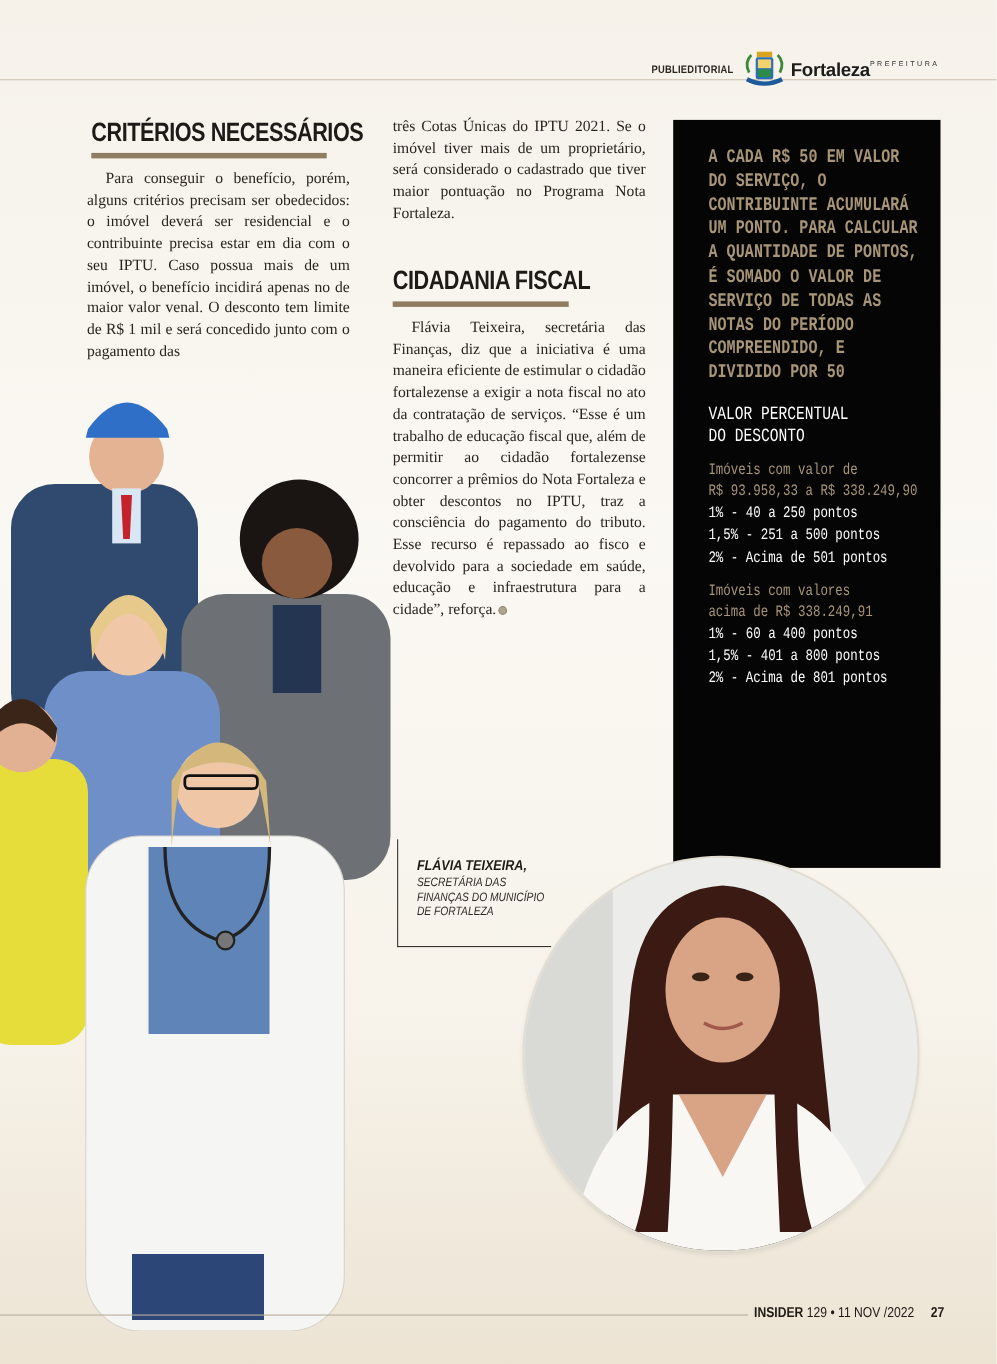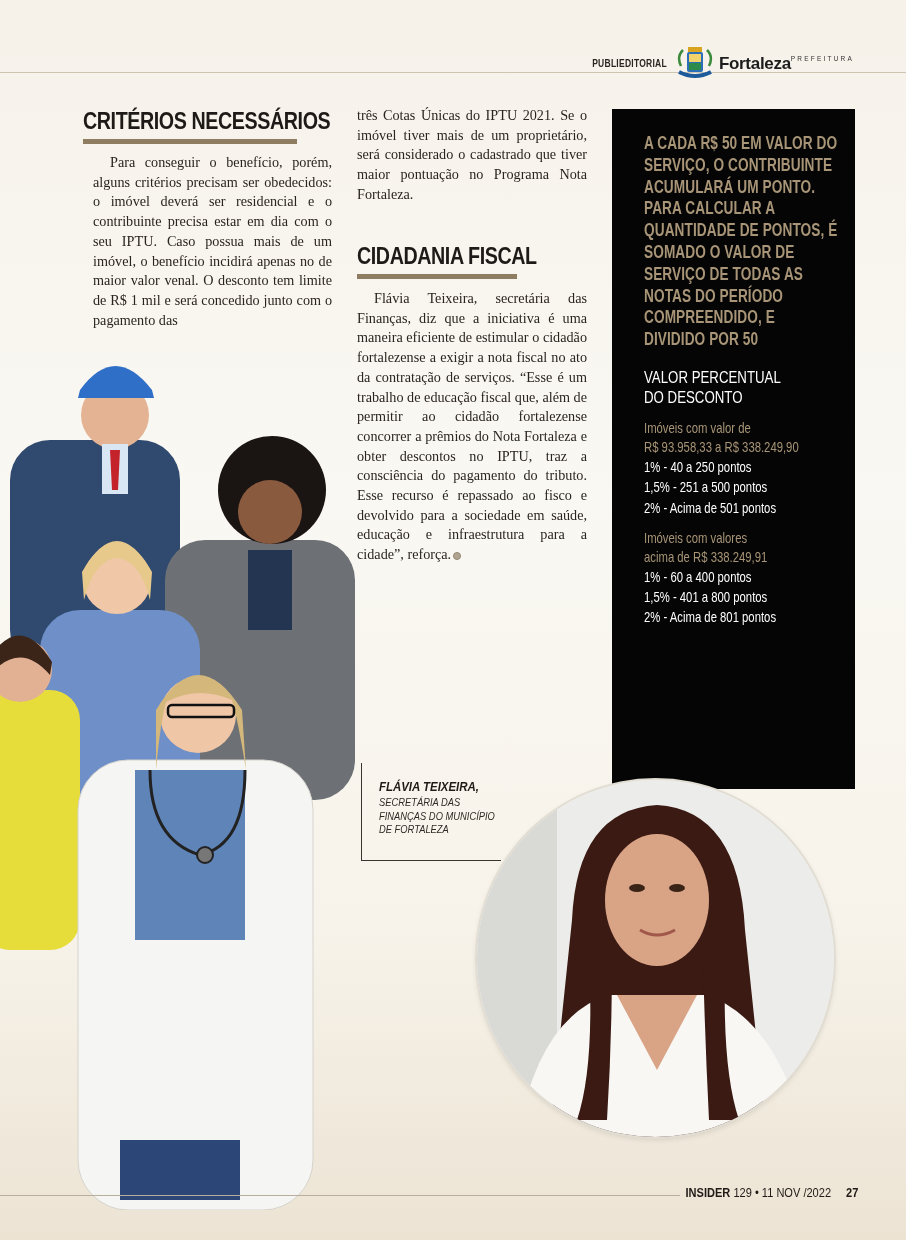--- a/index.html
+++ b/index.html
@@ -19,21 +19,21 @@
   .brand-name { font-family: "Liberation Sans", sans-serif; font-weight: bold; font-size: 17px; color: #1c1c1c; letter-spacing: -0.3px; }
   .brand-sub { font-family: "Liberation Sans", sans-serif; font-size: 6.5px; letter-spacing: 2.2px; color: #333; text-align: right; margin-top: 1px; }
 
   .h2 { font-family: "Liberation Sans", sans-serif; font-weight: bold; font-size: 24px; color: #1e1a17; letter-spacing: -0.5px; transform: scaleX(.82); transform-origin: left center; white-space: nowrap; position: absolute; }
   .h-rule { position: absolute; height: 5px; background: #8f7d62; }
 
   .body-text { position: absolute; font-size: 14.2px; line-height: 19.7px; text-align: justify; color: #2a2420; hyphens: manual; }
   .body-text p { text-indent: 17px; }
   .endmark { display: inline-block; width: 8px; height: 8px; border-radius: 50%; background: #b0a493; vertical-align: middle; margin-left: 2px; border: 1px solid #948772; }
 
-  .sidebar { position: absolute; left: 612px; top: 109px; width: 243px; height: 680px; background: #050505; padding: 24px 18px 0 32px; font-family: Liberation Sans, sans-serif; }
+  .sidebar { position: absolute; left: 612px; top: 109px; width: 243px; height: 680px; background: #050505; padding: 24px 18px 0 32px; font-family: Liberation Mono, monospace; }
   .side-lead { color: #a89577; font-weight: bold; font-size: 17.5px; line-height: 21.8px; text-transform: uppercase; transform: scaleX(.78); transform-origin: left top; width: 250px; letter-spacing: .1px; }
   .side-title { color: #ffffff; font-size: 17px; line-height: 20px; margin-top: 17px; transform: scaleX(.78); transform-origin: left top; width: 250px; }
   .group { margin-top: 11px; }
   .group-head { color: #a89577; font-size: 14.5px; line-height: 19px; transform: scaleX(.78); transform-origin: left top; width: 260px; }
   .tier { color: #ffffff; font-size: 14.5px; line-height: 20.3px; transform: scaleX(.78); transform-origin: left top; width: 260px; }
 
   .caption { position: absolute; left: 361px; top: 763px; width: 140px; height: 98px; border-left: 1px solid #3a3430; border-bottom: 1px solid #3a3430; padding: 16px 0 0 17px; font-family: "Liberation Sans", sans-serif; font-style: italic; }
   .cap-name { font-weight: bold; font-size: 13px; color: #1f1a16; transform: scaleX(.88); transform-origin: left top; white-space: nowrap; }
   .cap-role { font-size: 11px; line-height: 13.5px; color: #2f2924; transform: scaleX(.85); transform-origin: left top; width: 160px; margin-top: 2px; }
 
@@ -63,21 +63,21 @@
     <path d="M4 28 Q20 36 36 28" stroke="#1c5a9c" stroke-width="4" fill="none"></path>
   </svg>
   <div class="brand">
     <span class="brand-name">Fortaleza</span>
     <span class="brand-sub">PREFEITURA</span>
   </div>
 </div>
 
 <div class="h2" style="left:83px; top:107px;">CRITÉRIOS NECESSÁRIOS</div>
 <div class="h-rule" style="left:83px; top:139px; width:214px;"></div>
-<div class="body-text" style="left:93px; top:153px; width:239px;">
+<div class="body-text" style="left:79px; top:153px; width:239px;">
   <p>Para conseguir o benefício, porém, alguns critérios precisam ser obedecidos: o imóvel deverá ser residencial e o contribuinte precisa estar em dia com o seu IPTU. Caso possua mais de um imóvel, o benefício incidirá apenas no de maior valor venal. O desconto tem limite de R$ 1 mil e será concedido junto com o pagamento das</p>
 </div>
 
 <div class="body-text" style="left:357px; top:106px; width:230px;">
   <span>três Cotas Únicas do IPTU 2021. Se o imóvel tiver mais de um proprietário, será considerado o cadastrado que tiver maior pontuação no Programa Nota Fortaleza.</span>
 </div>
 
 <div class="h2" style="left:357px; top:242px;">CIDADANIA FISCAL</div>
 <div class="h-rule" style="left:357px; top:274px; width:160px;"></div>
 <div class="body-text" style="left:357px; top:289px; width:230px;">

